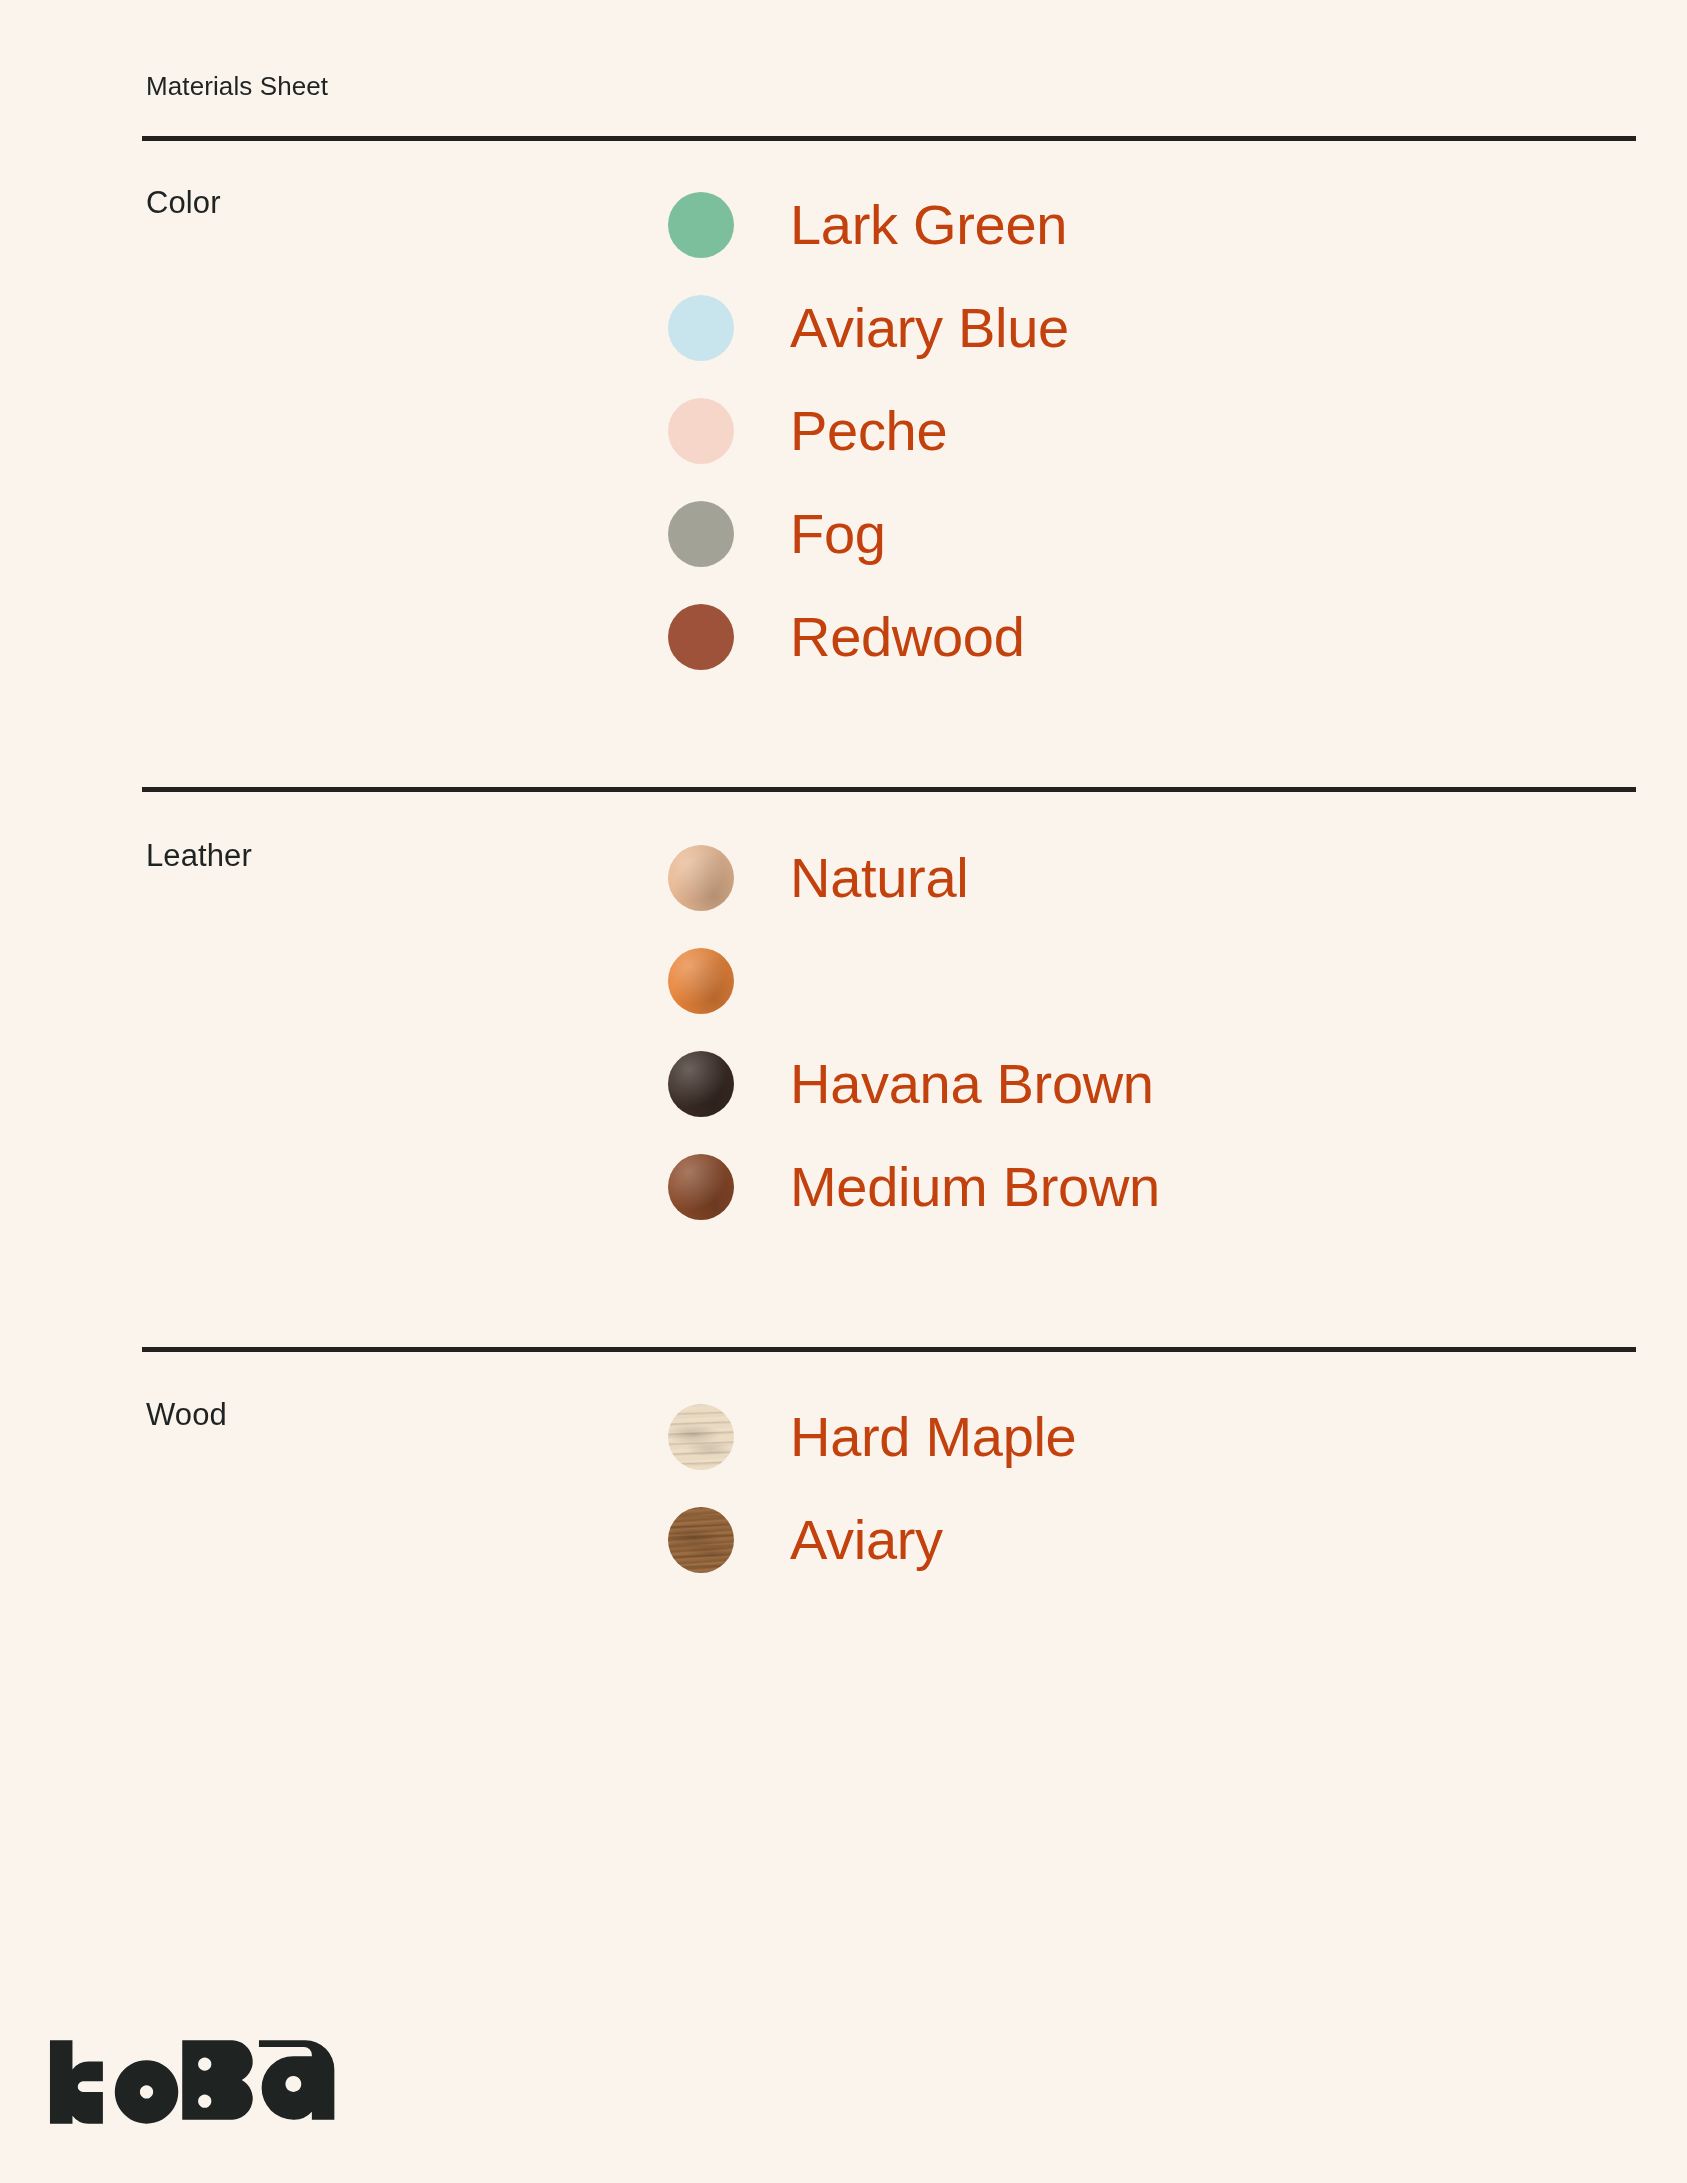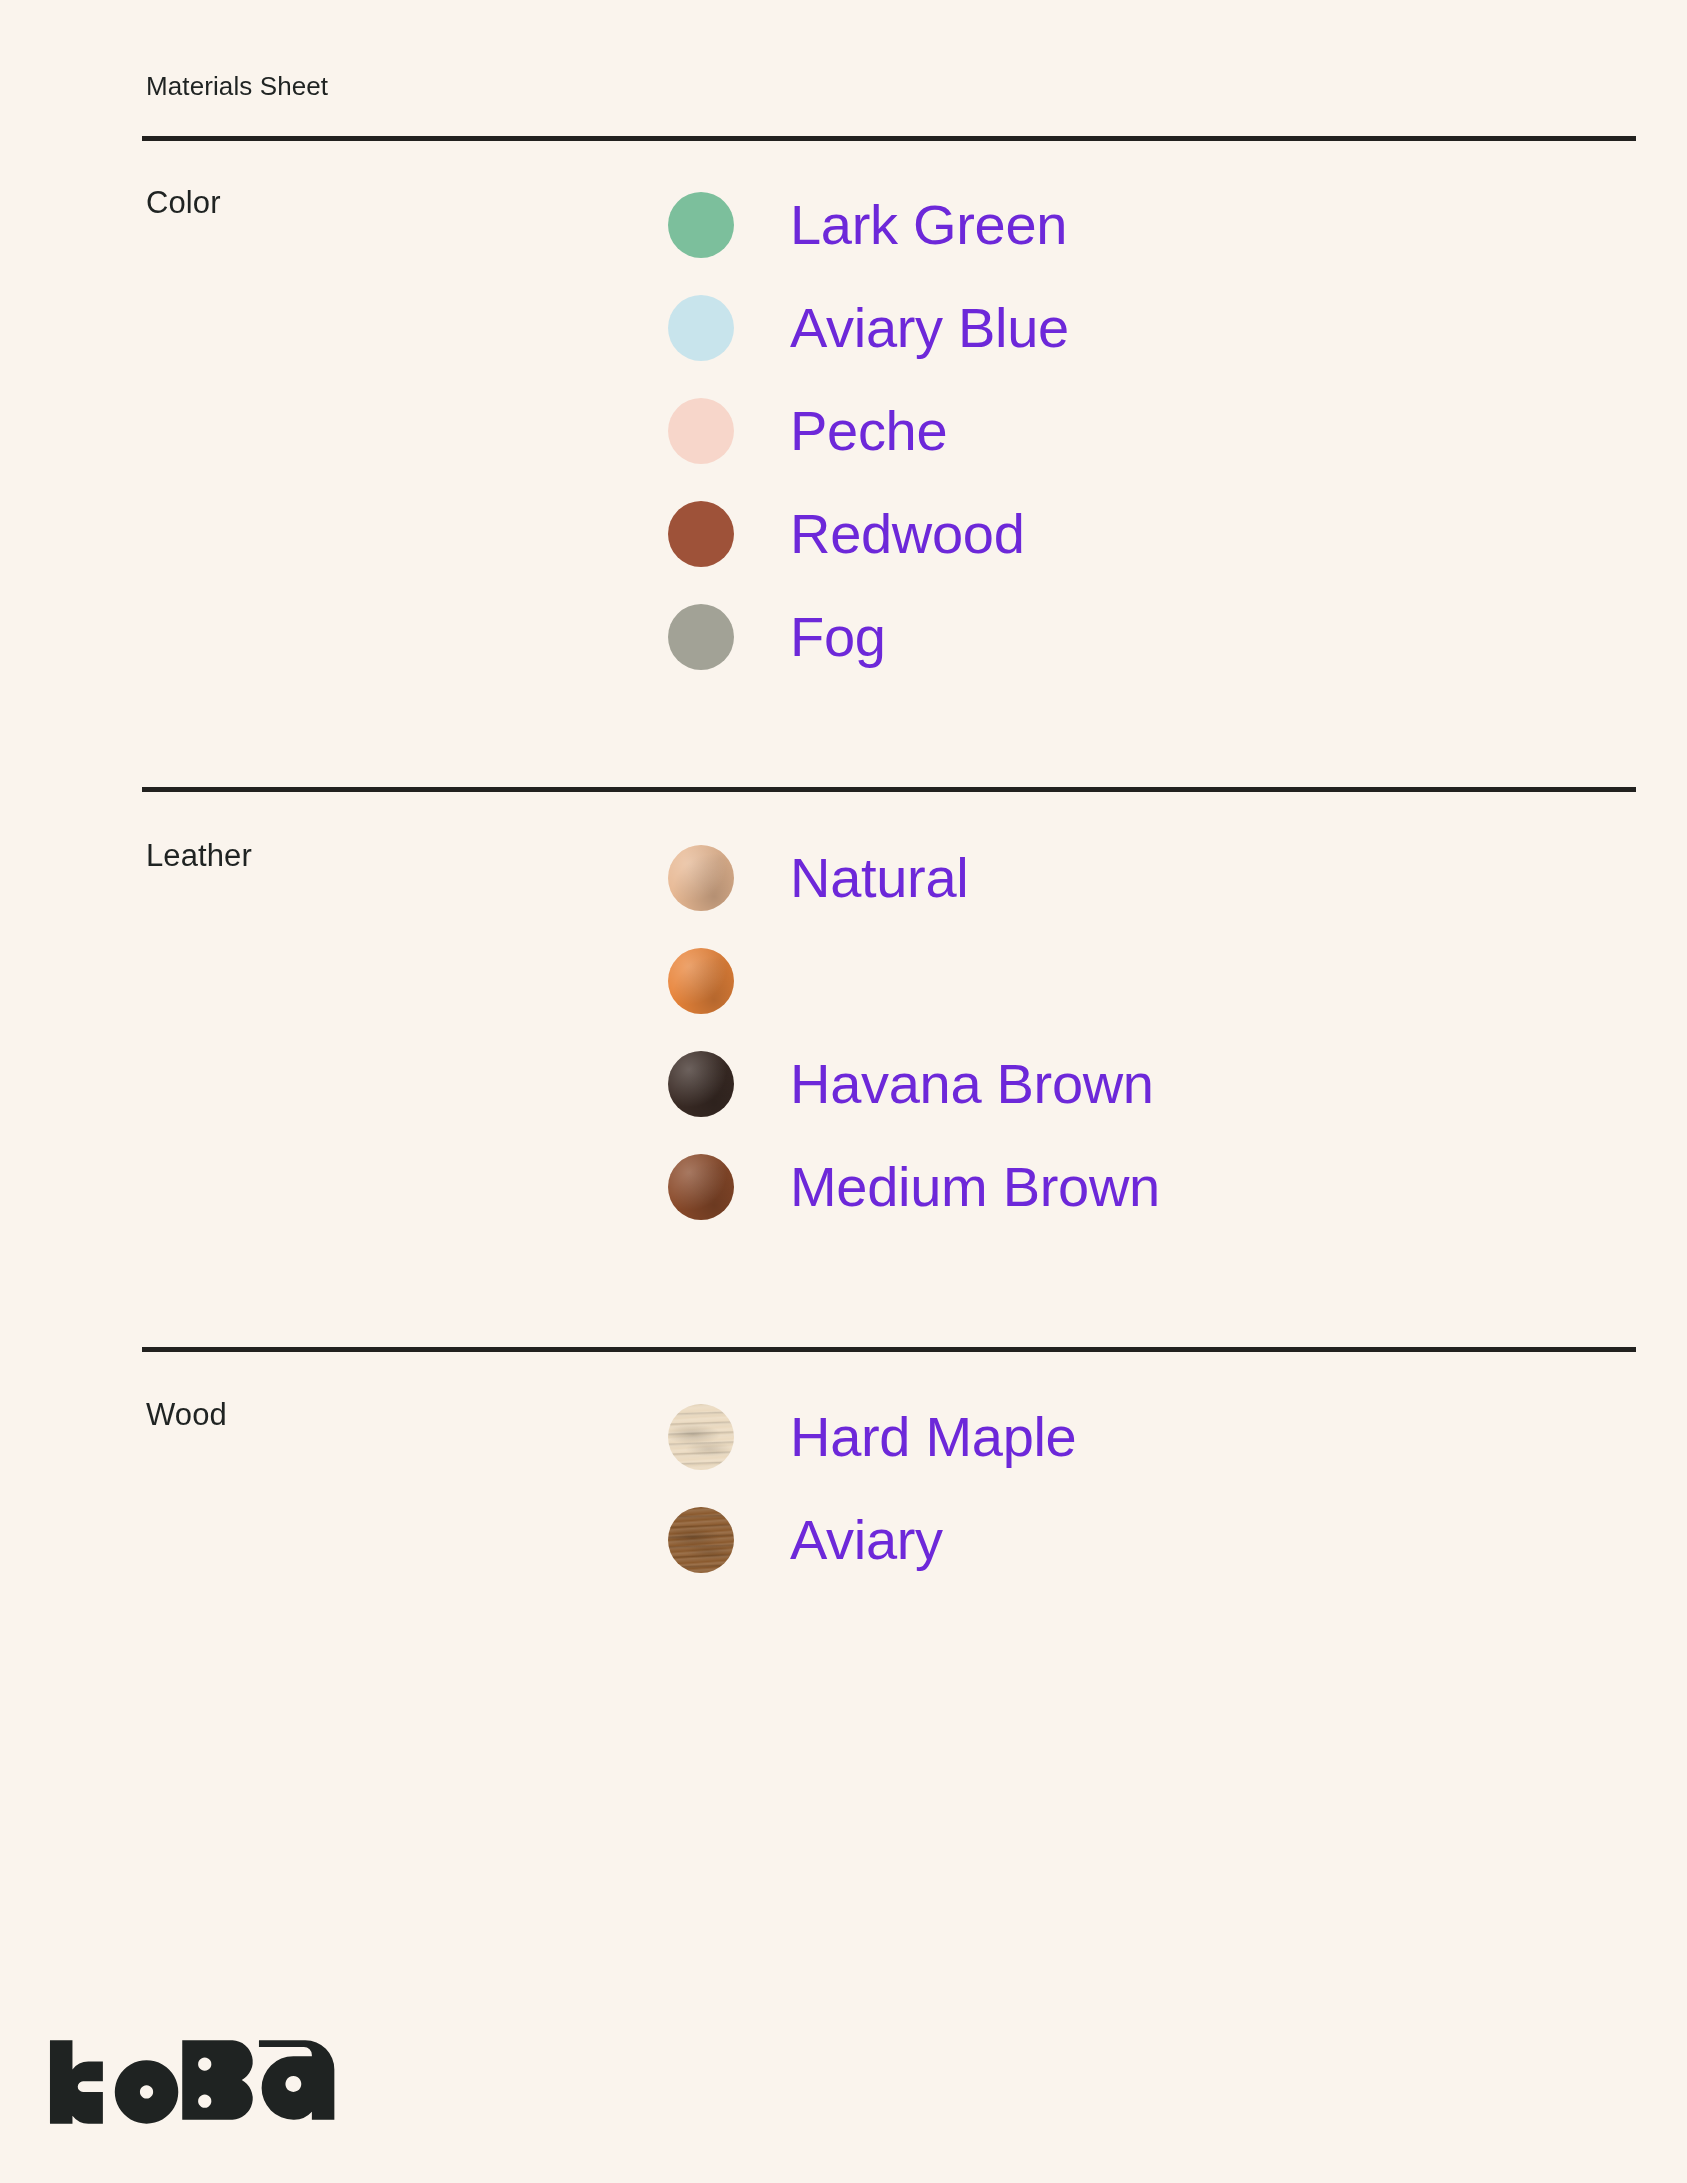--- a/index.html
+++ b/index.html
@@ -83,21 +83,21 @@
     flex: 0 0 auto;
     position: relative;
     overflow: hidden;
   }
 
   .swatch-name {
     margin-left: 56px;
     font-size: 56px;
     line-height: 1;
     letter-spacing: -0.3px;
-    color: #6d28d9;
+    color: #c2410c;
     white-space: nowrap;
   }
 
   
   .swatch.tex-leather::after {
     content: "";
     position: absolute;
     inset: 0;
     background:
       radial-gradient(circle at 32% 28%, rgba(255,255,255,0.26), rgba(255,255,255,0) 58%),
@@ -166,26 +166,26 @@
         </div>
         <div class="swatch-row">
           <div class="swatch" style="background: rgb(200, 228, 236);"></div>
           <div class="swatch-name">Aviary Blue</div>
         </div>
         <div class="swatch-row">
           <div class="swatch" style="background: rgb(247, 214, 202);"></div>
           <div class="swatch-name">Peche</div>
         </div>
         <div class="swatch-row">
+          <div class="swatch" style="background: rgb(162, 162, 150);"></div>
+          <div class="swatch-name">Fog</div>
+        </div>
+        <div class="swatch-row">
           <div class="swatch" style="background: rgb(158, 82, 57);"></div>
           <div class="swatch-name">Redwood</div>
-        </div>
-        <div class="swatch-row">
-          <div class="swatch" style="background: rgb(162, 162, 150);"></div>
-          <div class="swatch-name">Fog</div>
         </div>
       </div>
   </div>
 
   <div class="section leather">
     <div class="section-label">Leather</div>
     <div class="swatch-list">
         <div class="swatch-row">
           <div class="swatch tex-leather" style="background: rgb(231, 184, 147);"></div>
           <div class="swatch-name">Natural</div>

